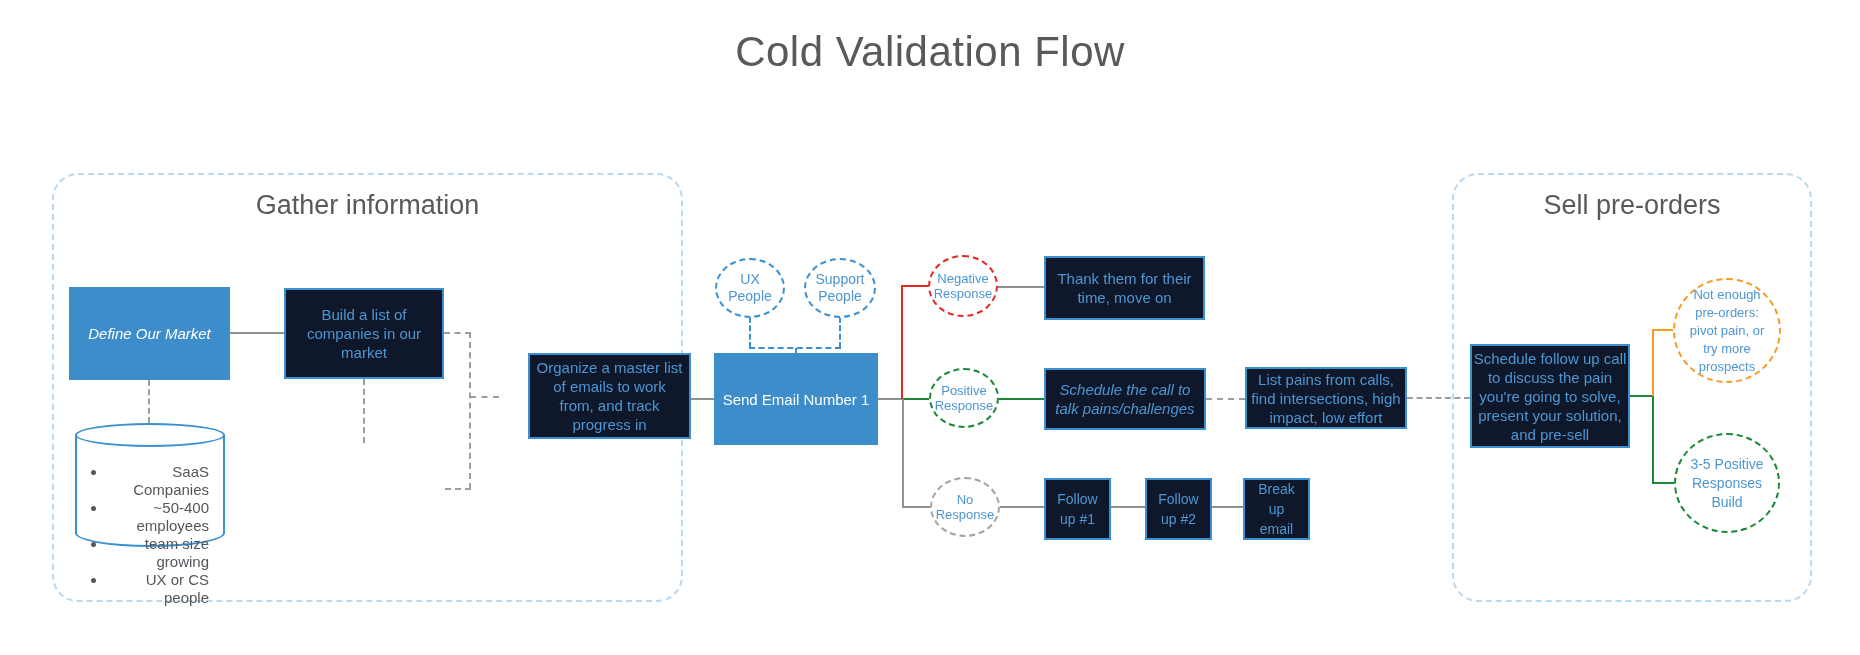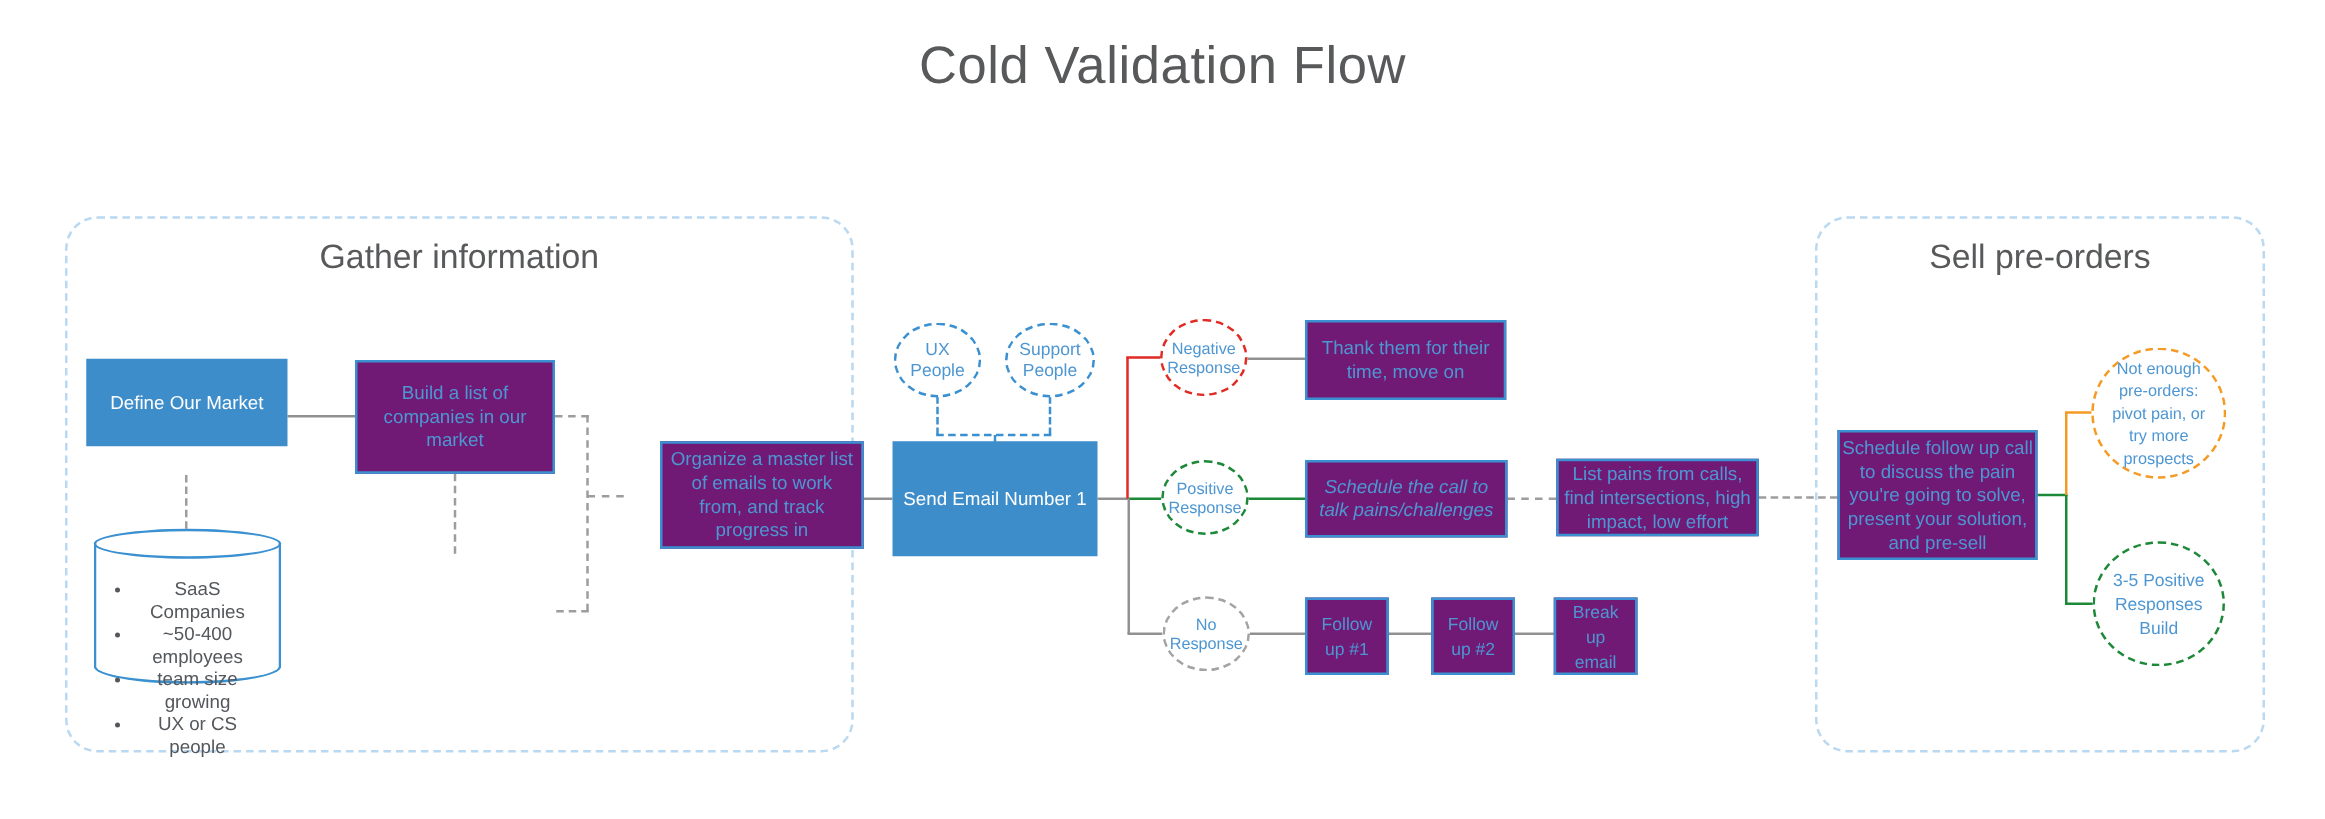--- a/index.html
+++ b/index.html
@@ -19,21 +19,21 @@
   .section{
     position:absolute;top:173px;height:425px;
     border:2px dashed var(--section-border);border-radius:26px;background:#fff;
   }
   .section-title{
     position:absolute;top:15px;left:0;width:100%;text-align:center;
     font-size:27px;font-weight:300;color:var(--heading-text);
   }
   .box{
     position:absolute;box-sizing:border-box;border:2px solid var(--blue-border);
-    background:#701a75;color:var(--blue-text);
+    background:#0f172a;color:var(--blue-text);
     display:flex;align-items:center;justify-content:center;text-align:center;
     white-space:pre-line;font-size:15px;line-height:19px;
   }
   .box.fill{background:var(--blue-fill);color:#fff;border:none;}
   .box.small{font-size:14px;line-height:20px;}
   .circle{
     position:absolute;box-sizing:border-box;border-radius:50%;background:#fff;
     display:flex;align-items:center;justify-content:center;text-align:center;
     white-space:pre-line;color:var(--blue-text);font-size:13px;line-height:15px;
   }
@@ -57,21 +57,21 @@
     position:absolute;left:0;right:0;top:12px;bottom:0;box-sizing:border-box;
     border:2px solid var(--blue-border);border-top:none;background:#fff;
     border-radius:0 0 75px 75px / 0 0 14px 14px;
   }
   .cyl-top{
     position:absolute;left:0;right:0;top:0;height:24px;box-sizing:border-box;
     border:2px solid var(--blue-border);border-radius:50%;background:#fff;
   }
   .cyl-list{
     position:absolute;left:10px;top:40px;margin:0;padding:0 16px 0 22px;
-    color:var(--body-text);font-size:15px;line-height:18px;text-align:center;
+    color:var(--body-text);font-size:15px;line-height:18px;text-align:right;
   }
   .cyl-list li{margin:0;padding:0;}
 </style>
 </head>
 <body>
 
 <div class="canvas" style="--blue-fill: #3e8dcb; --blue-border: #3a90d0; --blue-text: #4d96d2; --section-border: #b9d8f1; --heading-text: #58595b; --body-text: #54575b; --line-gray: #919191; --dash-gray: #9d9d9d; --red: #e12a23; --green: #1c8838; --orange: #f59b25;">
 
   <h1 class="page-title">Cold Validation Flow</h1>
 
@@ -108,21 +108,21 @@
   <div class="hl" style="left:1212px;top:506px;width:31px;"></div>
   <div class="hd" style="left:1206px;top:398px;width:39px;"></div>
   <div class="hd" style="left:1407px;top:397px;width:63px;"></div>
 
   <div class="hl green" style="left:1630px;top:395px;width:24px;"></div>
   <div class="vl orange" style="left:1652px;top:330px;height:66px;"></div>
   <div class="hl orange" style="left:1652px;top:329px;width:23px;"></div>
   <div class="vl green" style="left:1652px;top:396px;height:87px;"></div>
   <div class="hl green" style="left:1652px;top:482px;width:24px;"></div>
 
-  <div class="box fill" style="left:69px;top:287px;width:161px;height:70px;">Define Our Market</div>
+  <div class="box fill" style="left:69px;top:287px;width:161px;height:93px;font-style:italic;">Define Our Market</div>
 
   <div class="cylinder" style="left:75px;top:423px;width:150px;height:124px;">
     <div class="cyl-body"></div>
     <div class="cyl-top"></div>
     <ul class="cyl-list">
       <li>SaaS Companies</li>
       <li>~50-400 employees</li>
       <li>team size growing</li>
       <li>UX or CS people</li>
     </ul>

